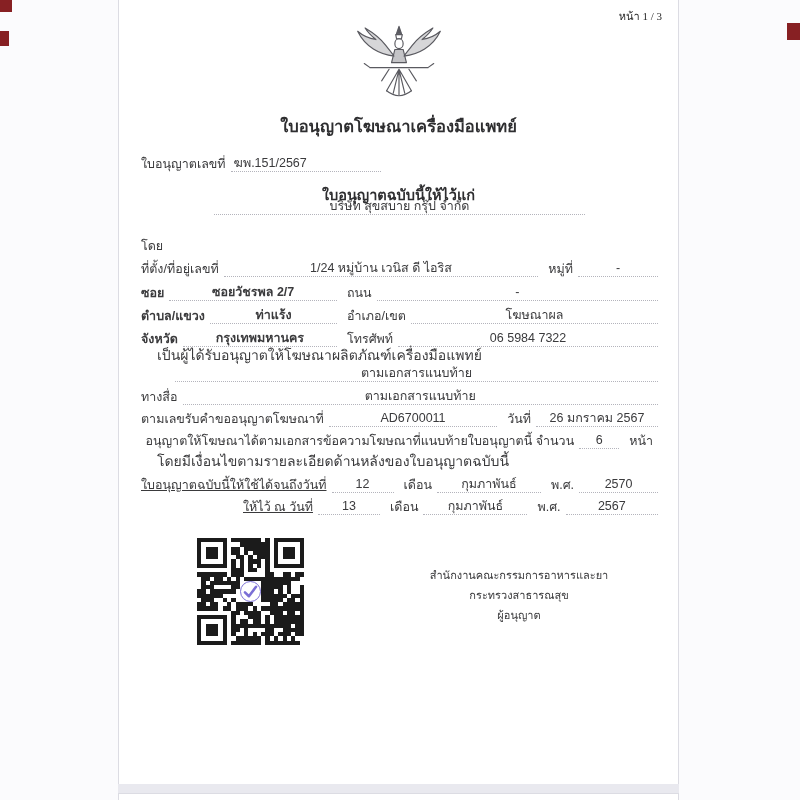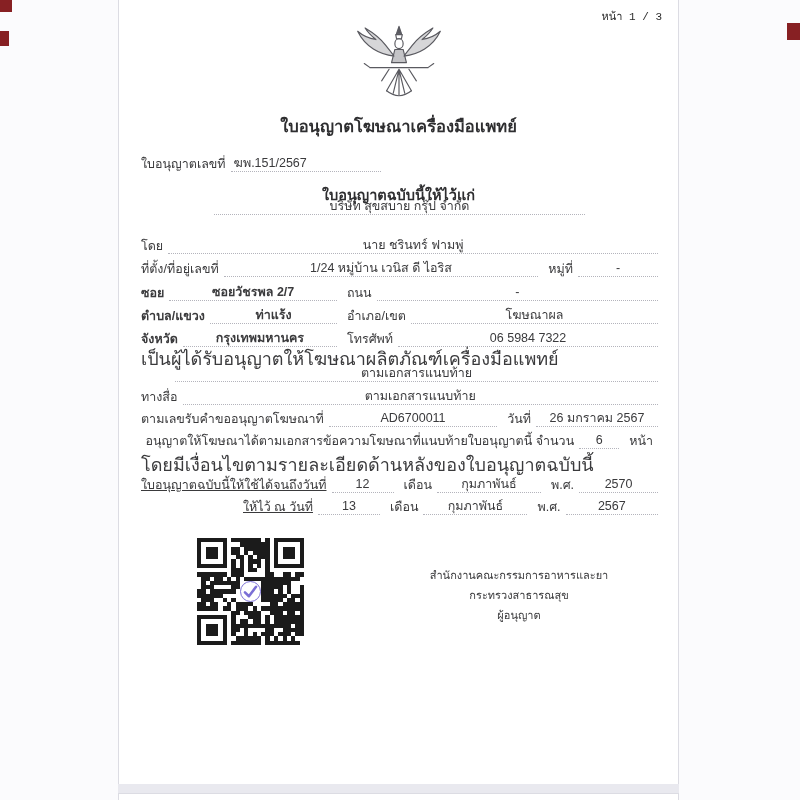--- a/index.html
+++ b/index.html
@@ -12,37 +12,37 @@
   }
   .page {
     position:absolute; left:118px; top:-8px; width:561px; height:793px;
     background:#ffffff; border:1px solid #dcdce3; overflow:hidden;
   }
   .page-gap { position:absolute; left:118px; top:784px; width:561px; height:9px; background:#e9e9ef; }
   .page2 { position:absolute; left:118px; top:793px; width:561px; height:7px; background:#ffffff; border:1px solid #dcdce3; border-bottom:none; }
 
   .corner-mark { position:absolute; background:#872023; }
 
-  .page-indicator { position:absolute; top:14px; right:16px; font-size:11px; color:#2b2b2b; font-family:Liberation Mono, monospace; }
+  .page-indicator { position:absolute; top:14px; right:16px; font-size:11px; color:#2b2b2b; font-family:Liberation Serif, serif; }
 
   .emblem { position:absolute; top:30px; left:50%; transform:translateX(-50%); }
 
   .doc-title { position:absolute; top:120px; left:0; right:0; text-align:center;
     font-size:16.5px; font-weight:bold; color:#2e2e30; }
 
   .row { position:absolute; left:22px; right:20px; display:flex; align-items:flex-end;
     height:21px; font-size:12.5px; line-height:1.3; }
   .lbl { white-space:nowrap; padding-right:5px; }
   .lbl.after { padding-left:10px; }
   .fill { border-bottom:1px dotted #b4b4bc; text-align:center; white-space:nowrap; min-width:0; overflow:hidden; }
   .fill.left { text-align:left; padding-left:3px; }
   .g1 { flex:0 0 196px; display:flex; align-items:flex-end;font-weight:bold; }
   .rlbl { flex:0 0 172px; text-align:right; white-space:nowrap;text-decoration:underline; }
   .heading2 { position:absolute; left:0; right:0; text-align:center; font-size:14.5px; font-weight:bold; color:#2e2e30; }
-  .plainline { position:absolute; left:22px; right:20px; font-size:18px; }
+  .plainline { position:absolute; left:38px; right:20px; font-size:14px; }
   .indent { display:inline-block; width:44px; }
 
   .qr-wrap { position:absolute; left:78px; top:545px; width:107px; height:107px; }
   .qr-wrap svg { width:100%; height:100%; }
   .qr-logo { position:absolute; left:50%; top:50%; width:21px; height:21px; margin:-10.5px 0 0 -10.5px;
     background:#ffffff; border:1.5px solid #7b6fd6; border-radius:50%;
     display:flex; align-items:center; justify-content:center; }
 
   .sig-block { position:absolute; left:260px; width:280px; top:572px; text-align:center;
     font-size:11px; line-height:20px; color:#3a3a3c; }
@@ -84,21 +84,20 @@
   </div>
 
   <div class="heading2" style="top:190px">ใบอนุญาตฉบับนี้ให้ไว้แก่</div>
 
   <div class="row" style="top:212px">
     <span class="fill" style="flex:1;margin:11px 73px">บริษัท สุขสบาย  กรุ๊ป จำกัด</span>
   </div>
 
   <div class="row" style="top:240px">
     <span class="lbl">โดย</span>
-    <span class="fill" style="flex:1">นาย ชรินทร์ ฟามพู่</span>
   </div>
 
   <div class="row" style="top:263px">
     <span class="lbl">ที่ตั้ง/ที่อยู่เลขที่</span>
     <span class="fill" style="flex:1">1/24 หมู่บ้าน เวนิส ดี ไอริส</span>
     <span class="lbl after">หมู่ที่</span>
     <span class="fill" style="flex:0 0 80px">-</span>
   </div>
 
   <div class="row" style="top:287px">

